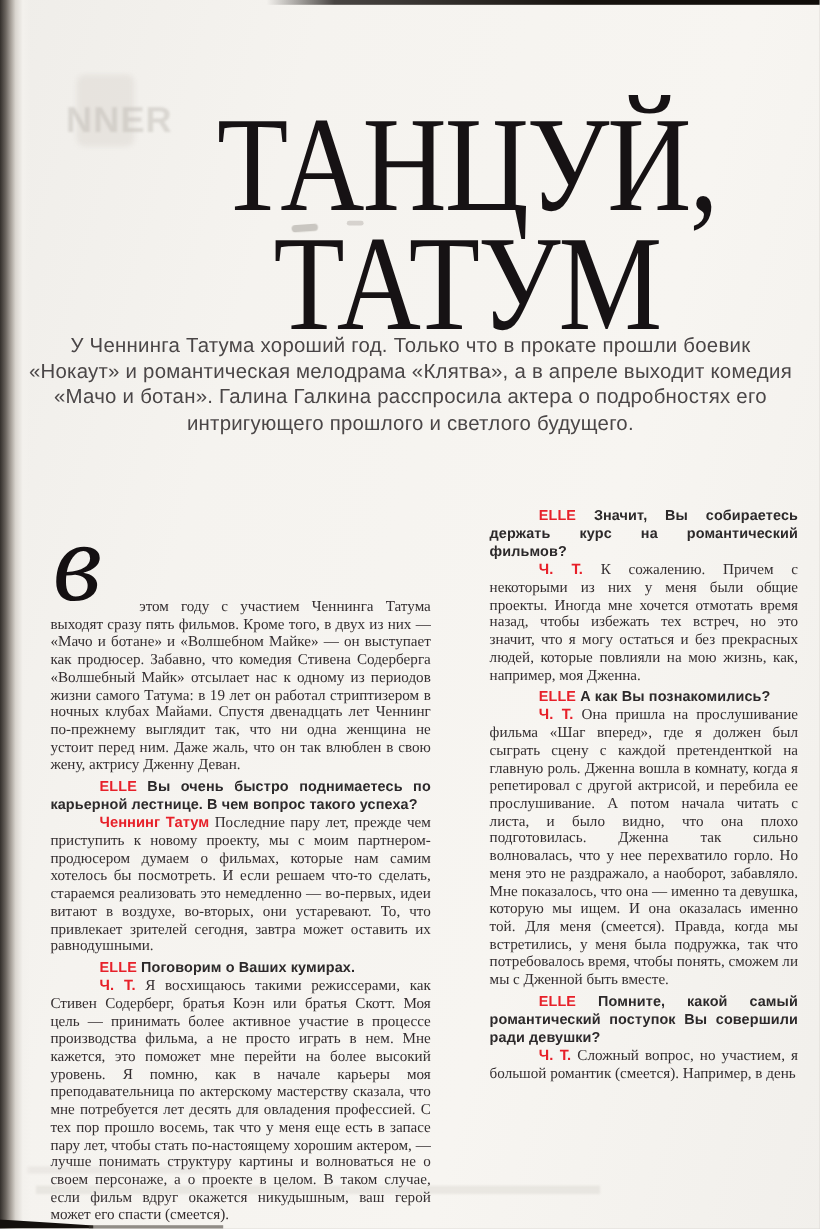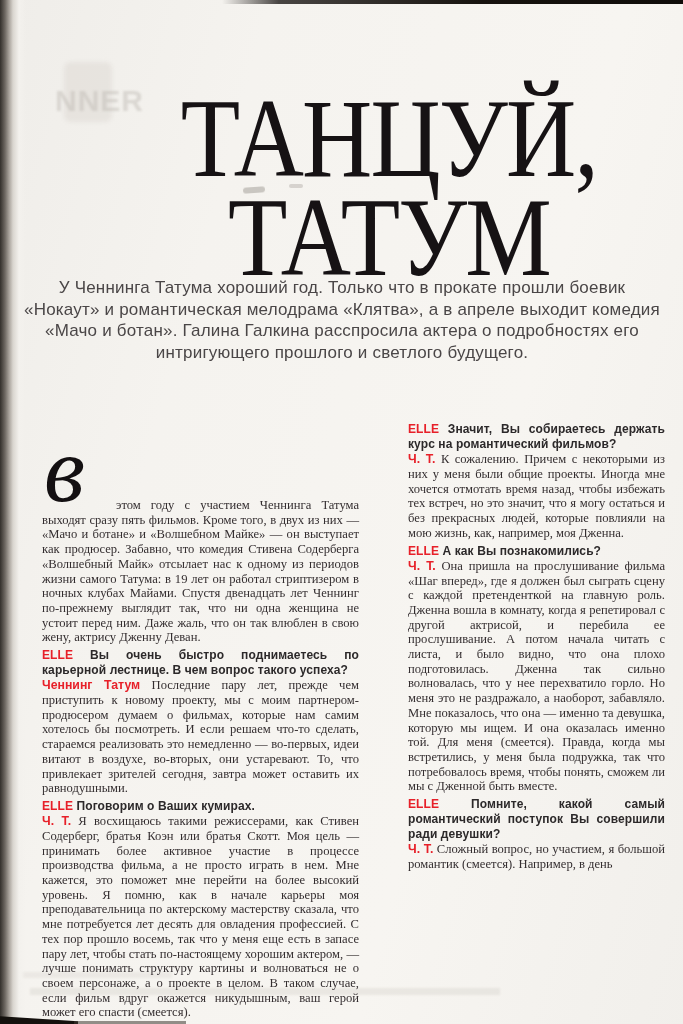--- a/index.html
+++ b/index.html
@@ -44,21 +44,21 @@
   .col-right{left:408px;top:419px;width:257px;}
 
   .lead{margin:0;padding-top:66px;text-indent:74px;position:relative;
     font:12.6px/14.7px "Liberation Serif",serif;color:#342e30;}
   .dropcap{position:absolute;top:-2px;left:2px;text-indent:0;
     font:italic 400 94px/78px "Liberation Serif",serif;color:#141012;}
 
   .block{margin:0;}
   .question{font:700 12px/15px "Liberation Sans",sans-serif;color:#2c292a;margin-top:3px;letter-spacing:.1px;}
   .answer{font:12.6px/14.7px "Liberation Serif",serif;color:#342e30;}
-  .label{font:700 12px/15px "Liberation Sans",sans-serif;color:var(--red,#e72029);}
+  .label{font:700 12px/15px "Liberation Sans",sans-serif;color:var(--red,#e72029);margin-left:41px;}
   .answer .label{font-size:12.3px;}
   .it{margin-top:41px;}
 </style>
 </head>
 <body>
 
 <div class="page">
 
   <div class="ghost-block"></div>
   <div class="ghost-text">NNER</div>

